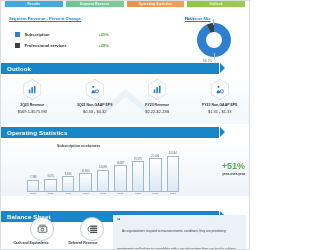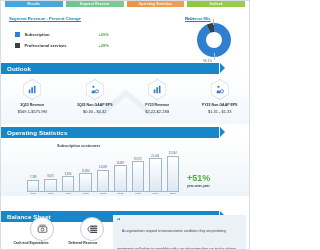--- a/index.html
+++ b/index.html
@@ -94,21 +94,21 @@
   .bar-col{flex:1;display:flex;flex-direction:column;
            align-items:center;justify-content:flex-end;height:100%;}
   .bar-val{font-size:2.6px;color:#5a6068;margin-bottom:.5px;white-space:nowrap;}
   .bar{width:100%;background:linear-gradient(180deg,#ffffff 0%,#dce8f2 100%);
        border:.5px solid #9fb8cc;border-bottom:none;box-sizing:border-box;}
   .axis{position:absolute;left:26px;top:190px;width:152px;height:.6px;
         background:#9fb8cc;}
   .xlabels{position:absolute;left:26px;top:191px;width:152px;
            display:flex;gap:5px;}
   .xlab{flex:1;text-align:center;font-size:2.5px;color:#6b727a;}
-  .yoy{position:absolute;left:186px;top:160px;width:58px;text-align:left;margin-top:12px;}
+  .yoy{position:absolute;left:186px;top:160px;width:58px;text-align:right;}
   .yoy-val{font-size:9px;color:#5aa944;font-weight:bold;}
   .yoy-lab{font-size:3.3px;color:#3d444b;font-weight:bold;margin-top:1px;}
 
   
   .bs-area{position:absolute;left:0;top:209px;width:250px;height:41px;
            background:#ffffff;}
   .bs-icons{position:absolute;left:16px;top:216px;width:100px;display:flex;
             justify-content:space-around;}
   .circ{width:22px;height:22px;border-radius:50%;background:#fff;
         border:.7px solid #c3ccd4;display:flex;align-items:center;

